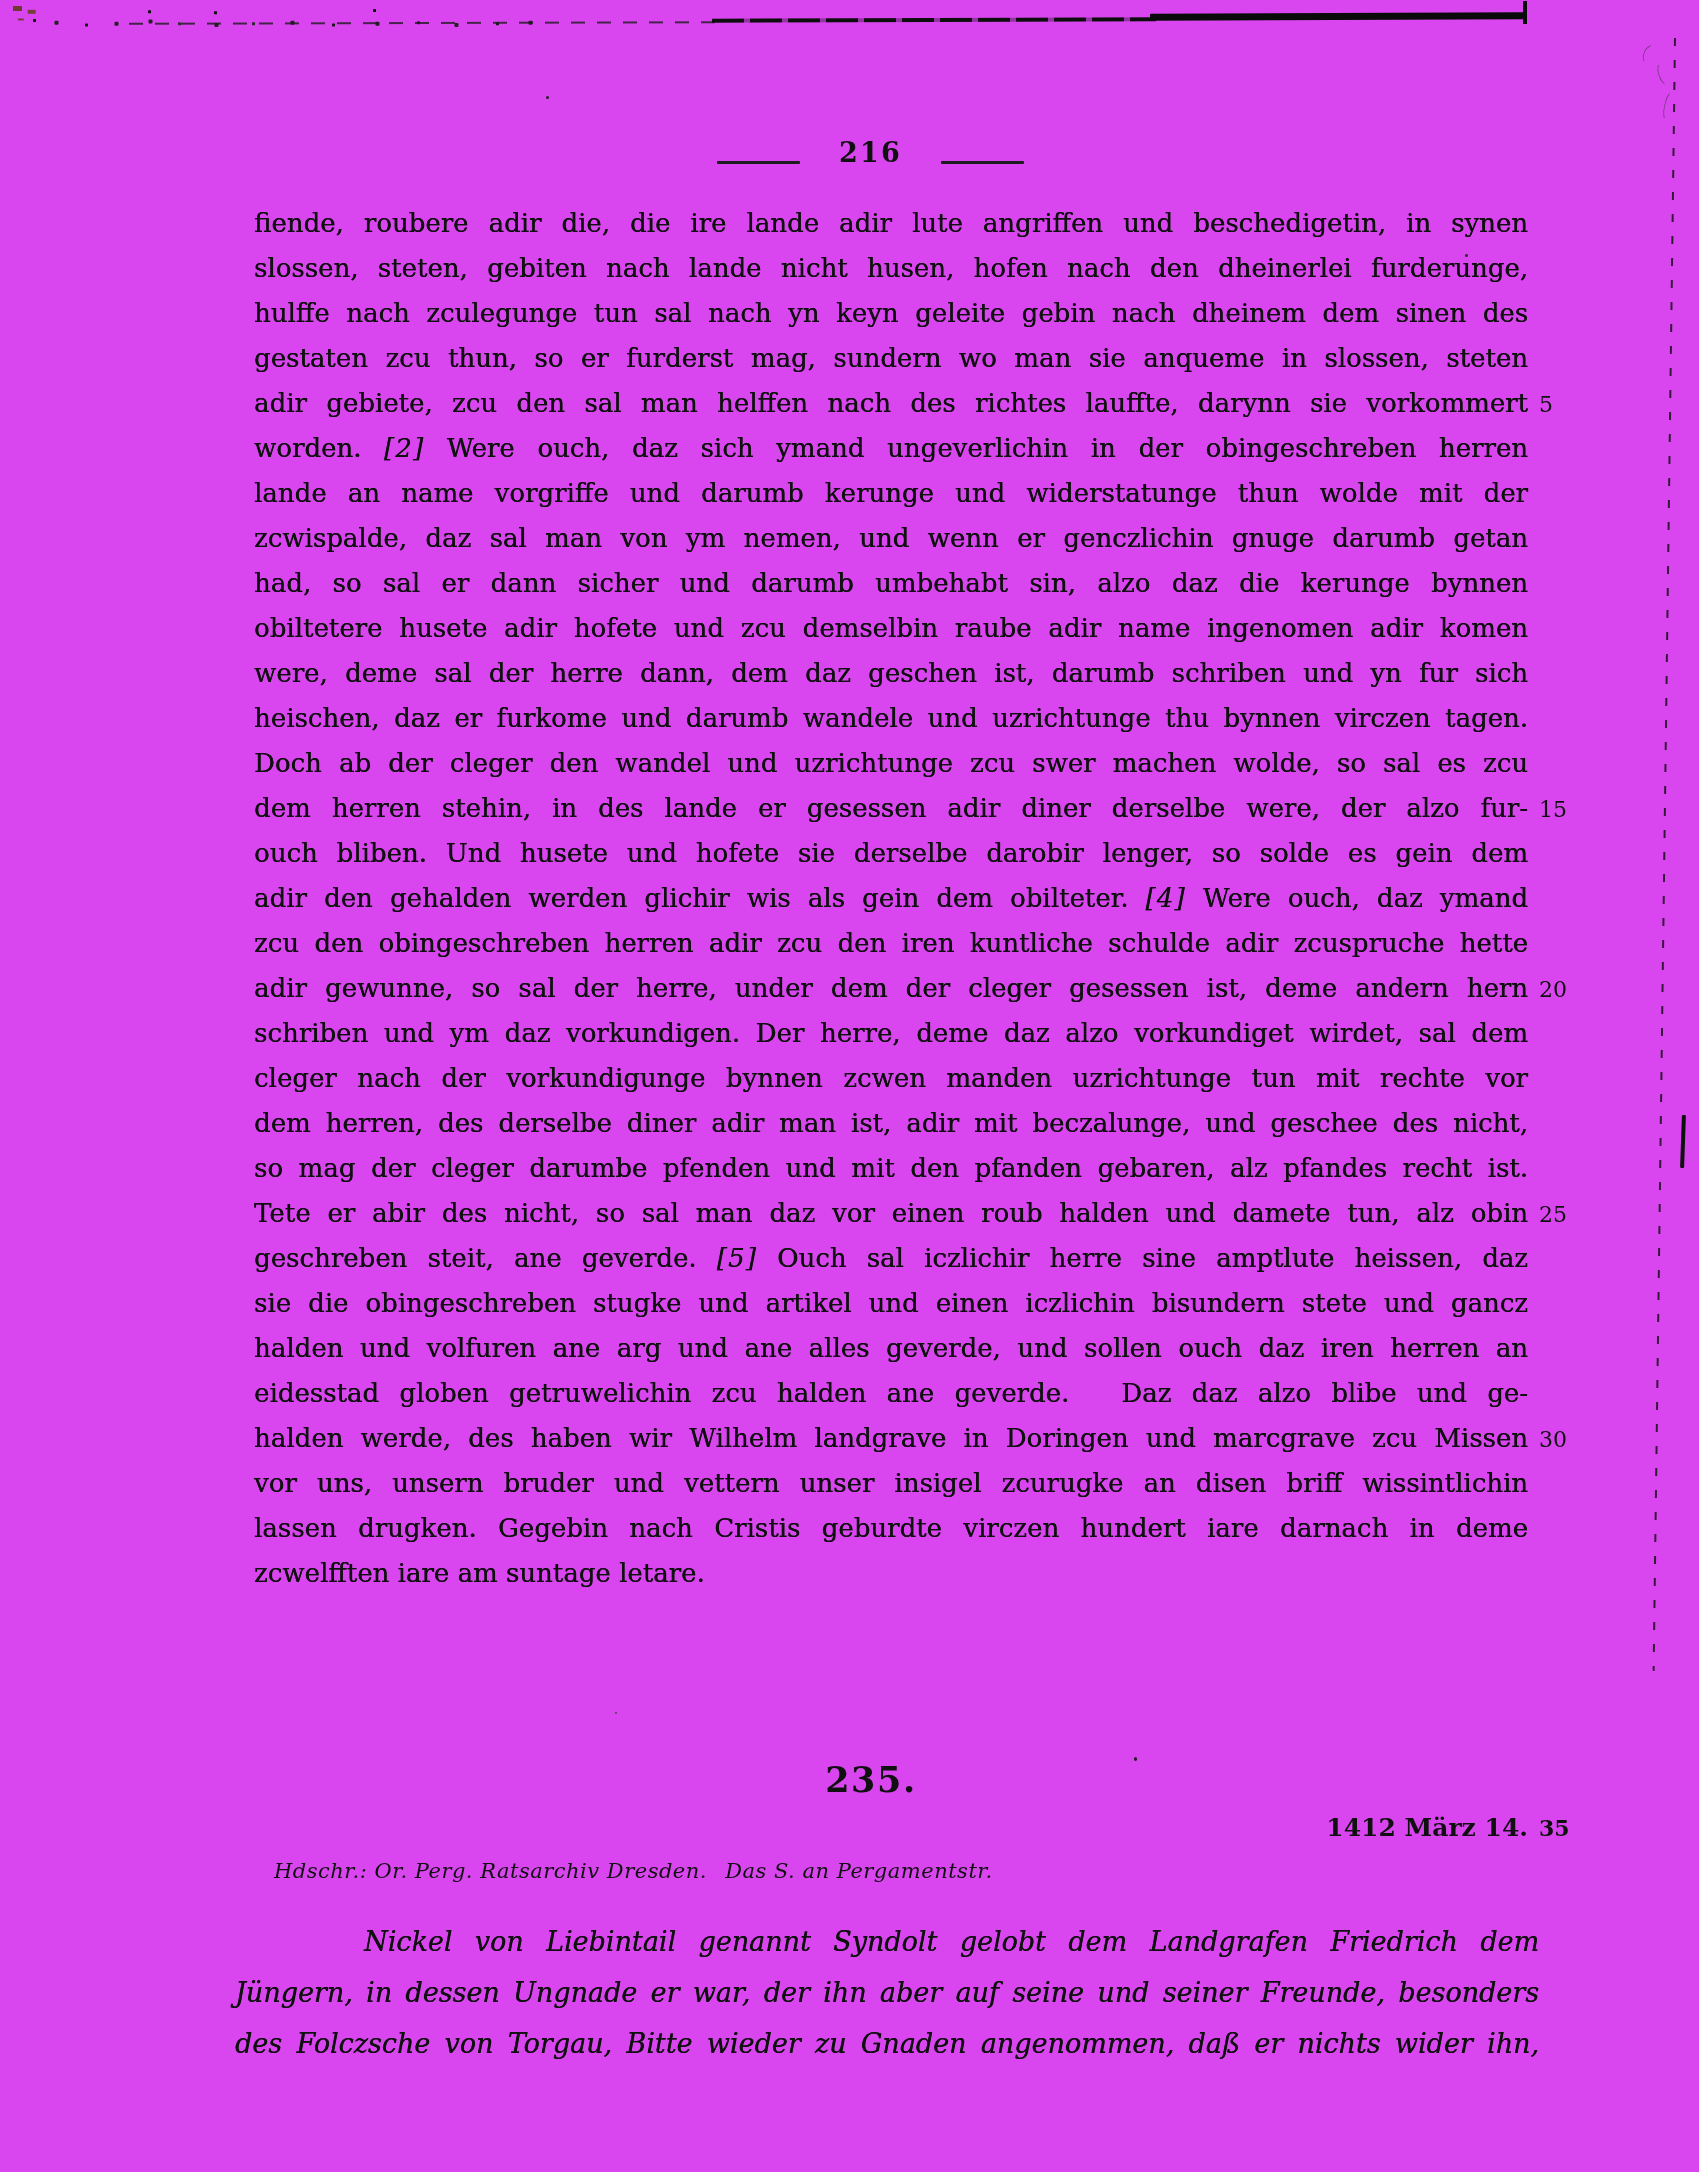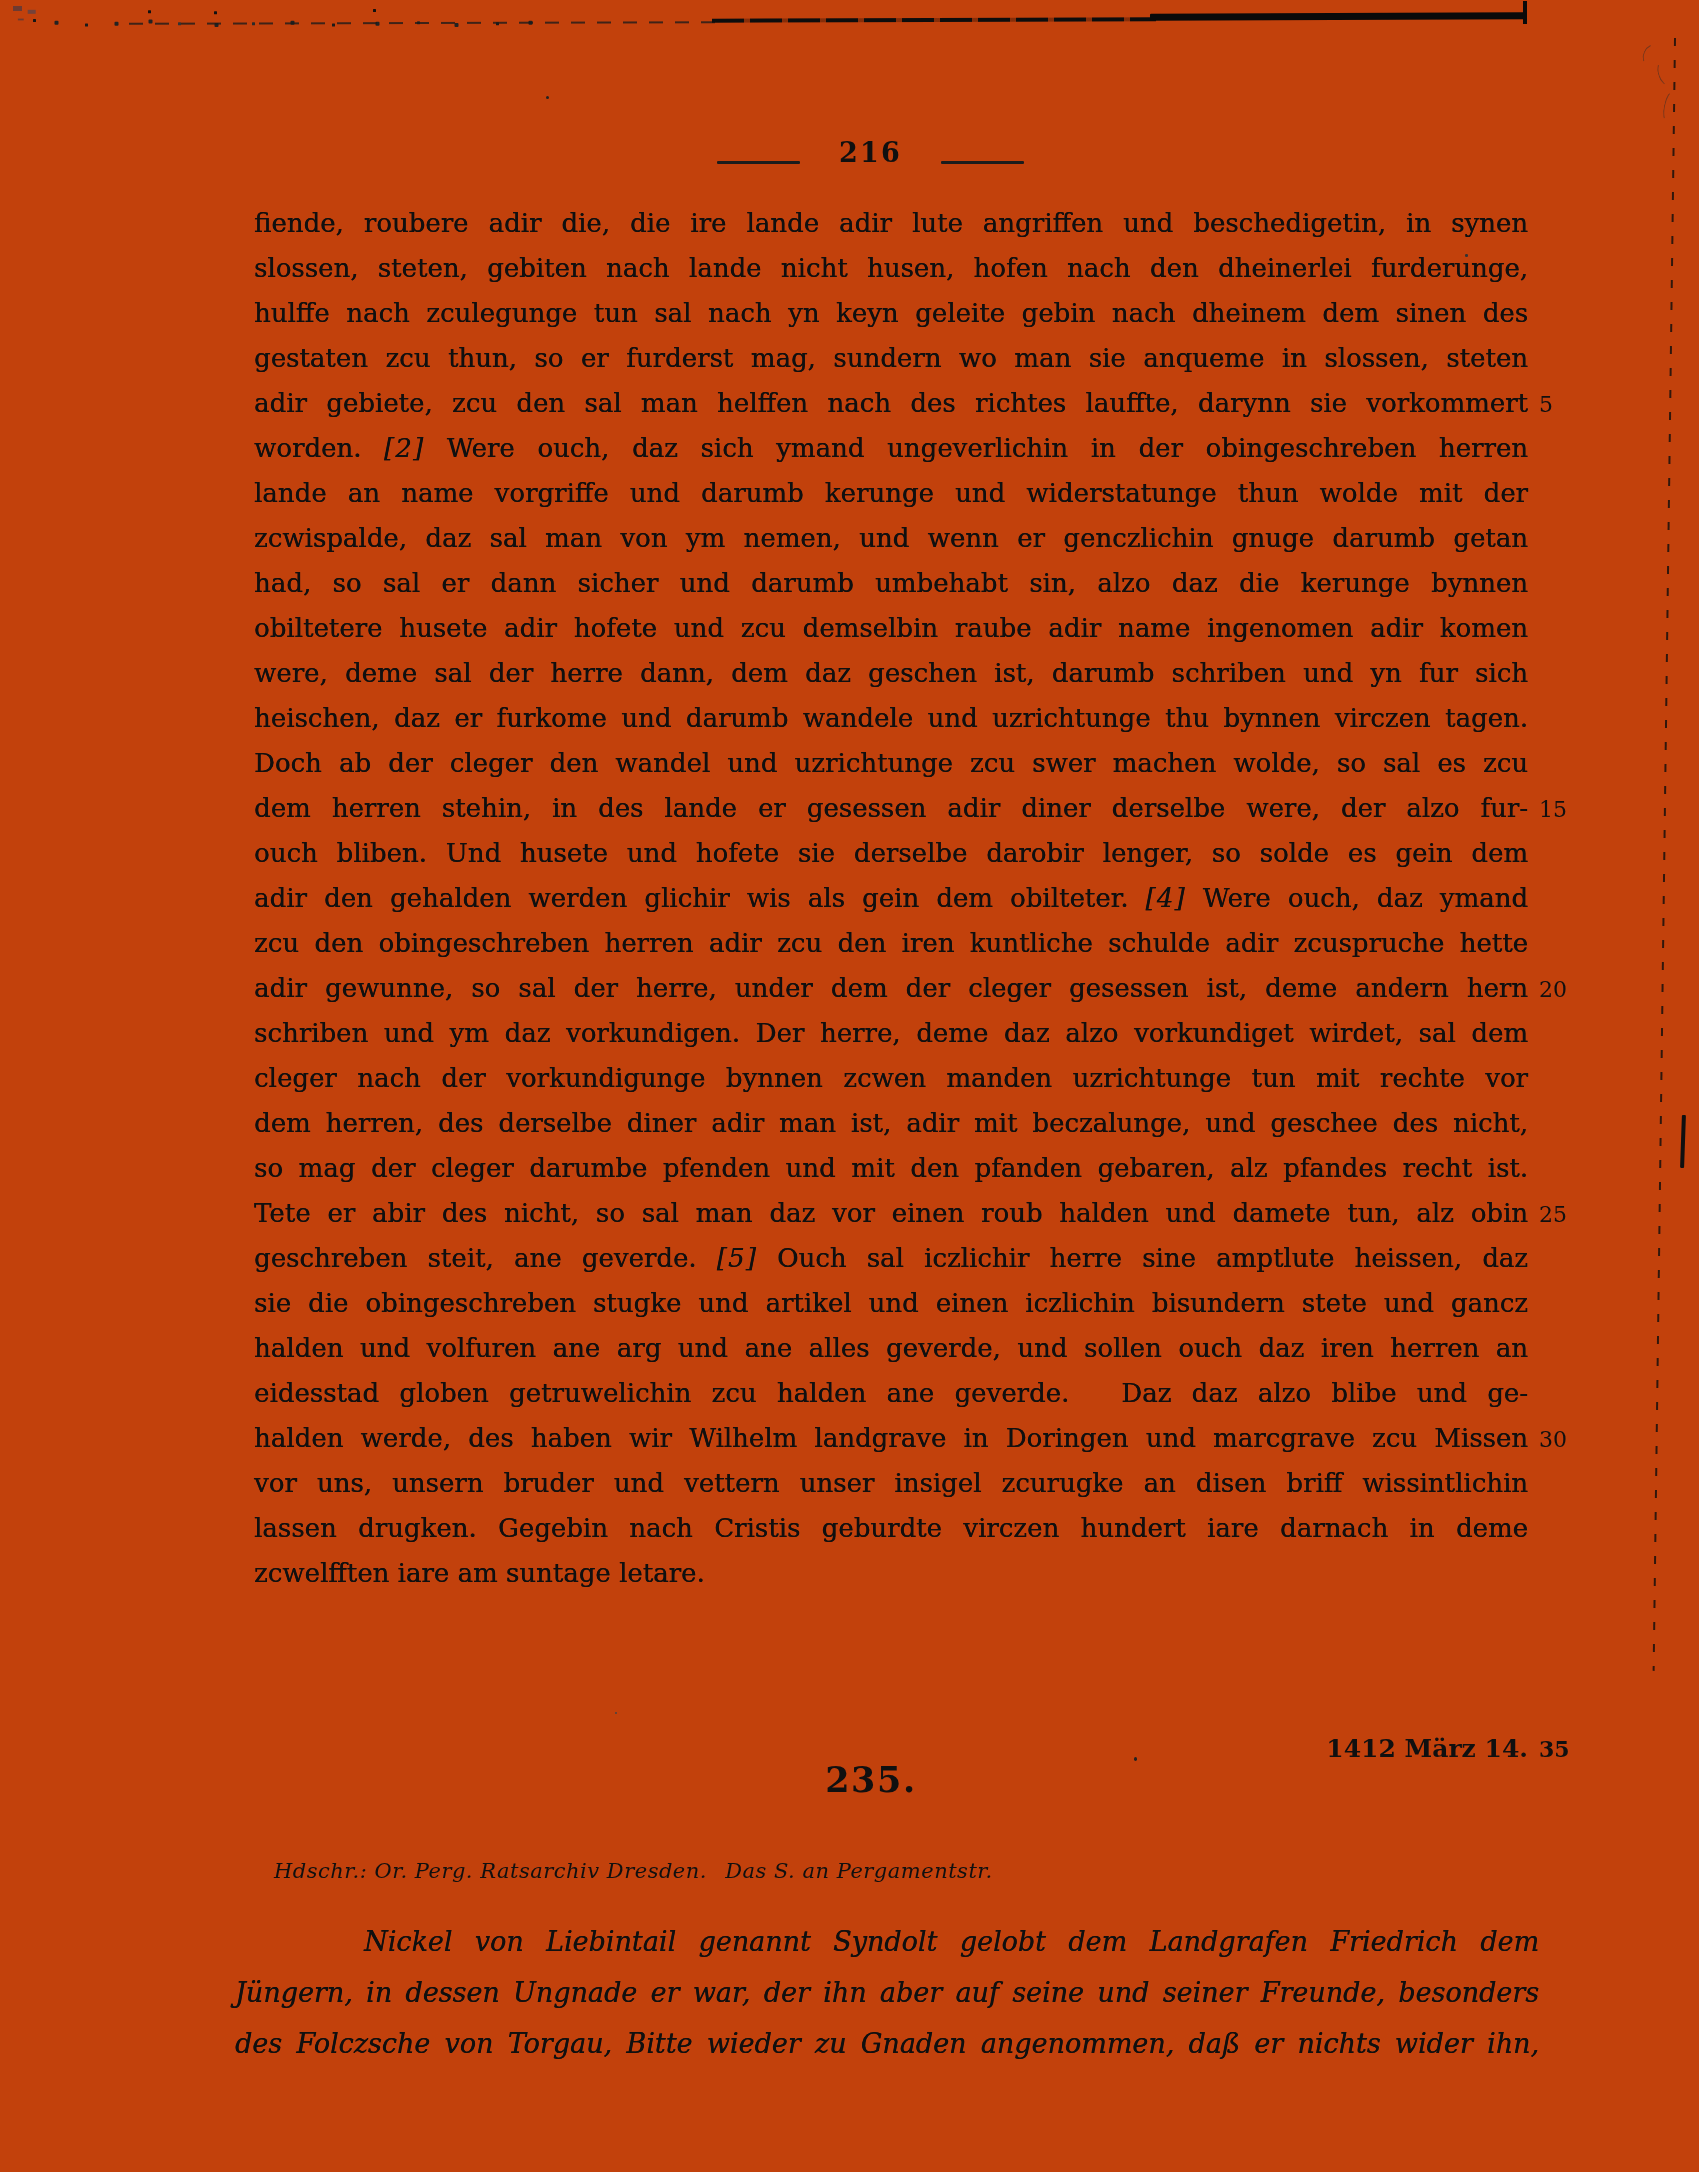--- a/index.html
+++ b/index.html
@@ -1,19 +1,19 @@
 <!DOCTYPE html>
 <html style="font-size:8.8px"><head>
 <meta charset="utf-8">
 <style>
   html,body{margin:0;padding:0;background:#ffffff;}
   .page{
     position:relative;
     width:1700px;height:2172px;
-    background:#c2410c;
+    background:#d946ef;
     font-family:"DejaVu Serif","Liberation Serif",serif;
     color:#101010;
     overflow:hidden;
   }
   
   .pagenum{
     position:absolute;top:137px;left:761px;width:219px;
     text-align:center;font-size:27px;font-weight:bold;letter-spacing:2.2px;
   }
   .hrule{position:absolute;top:161px;height:2.7px;background:#1c1c1c;border-radius:1.1px;}
@@ -36,21 +36,21 @@
   .lnum{
     position:absolute;left:calc(100% + 11px);top:1.1px;
     font-size:22px;text-shadow:none;
   }
   
   .entrynum{
     position:absolute;top:1759px;left:214px;width:1314px;
     text-align:center;font-size:35px;font-weight:bold;letter-spacing:1.6px;
   }
   .dateline{
-    position:absolute;top:1734px;left:214px;width:1314px;
+    position:absolute;top:1813px;left:214px;width:1314px;
     text-align:right;font-size:25px;font-weight:bold;
   }
   .dateline .lnum{top:2.2px;}
   .sourcenote{
     position:absolute;top:1859px;left:274px;
     font-size:21px;font-style:italic;letter-spacing:0.5px;
   }
   .regest{
     position:absolute;left:215px;top:1916px;width:1304px;
     font-size:27px;font-style:italic;line-height:51px;

